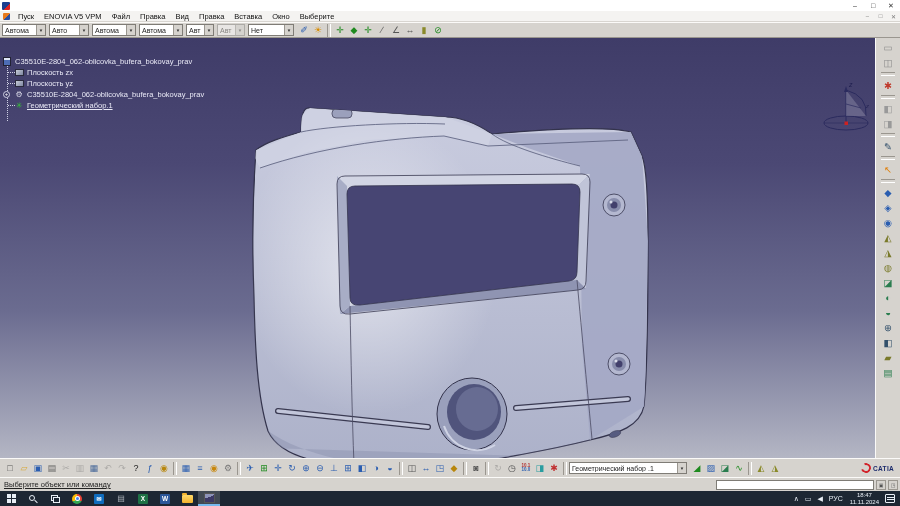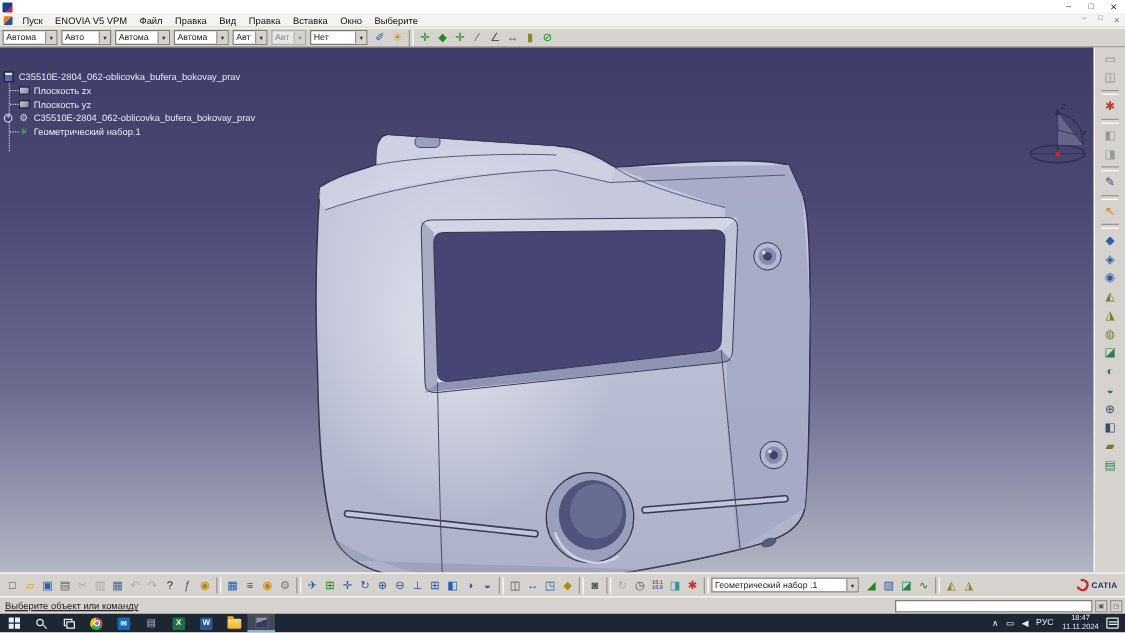--- a/index.html
+++ b/index.html
@@ -53,21 +53,21 @@
   .indent1 { padding-left:12px; }
   .trunk { position:absolute; left:5px; top:10px; width:1px; height:55px; border-left:1px dotted #cfd0e4; }
   .stub { position:absolute; width:7px; border-top:1px dotted #cfd0e4; }
   .ticn { display:inline-flex; width:10px; height:9px; margin-right:3px; align-items:center; justify-content:center; flex:0 0 auto; }
   .part-icn { width:8px; height:9px; background:linear-gradient(180deg,#dfe6f5 30%,#4d6db5 30%); border:1px solid #223; }
   .plane-icn { width:9px; height:7px; background:linear-gradient(135deg,#c7ccd8,#7d86a0); border:1px solid #2a2a3c; }
   .gear-icn { color:#d8d8e6; font-size:8px; }
   .set-icn { color:#35c435; font-size:8px; }
   .node { position:absolute; left:1px; width:7px; height:7px; border:1px solid #cfd0e4; border-radius:50%;
           background:#3f3c68; color:#fff; font-size:6px; line-height:5px; text-align:center; }
-  .ulab { }
+  .ulab { text-decoration:underline; }
 
   
   .right-toolbar { position:absolute; left:875px; top:38px; width:25px; height:420px; background:#d6d3ce;
                    border-left:1px solid #fbfaf8; display:flex; flex-direction:column; align-items:center; padding-top:2px; }
   .right-toolbar .ticon { width:16px; height:15px; font-size:9.5px; }
   .right-toolbar .tsep { width:14px; height:4px; border:none; border-top:1px solid #9a968f; border-bottom:1px solid #fff; margin:2px 0; }
 
   
   .bottom-toolbar { position:absolute; left:0; top:458px; width:900px; height:19px; background:#d6d3ce;
                     border-top:1px solid #fbfaf8; display:flex; align-items:center; padding-left:3px; }

